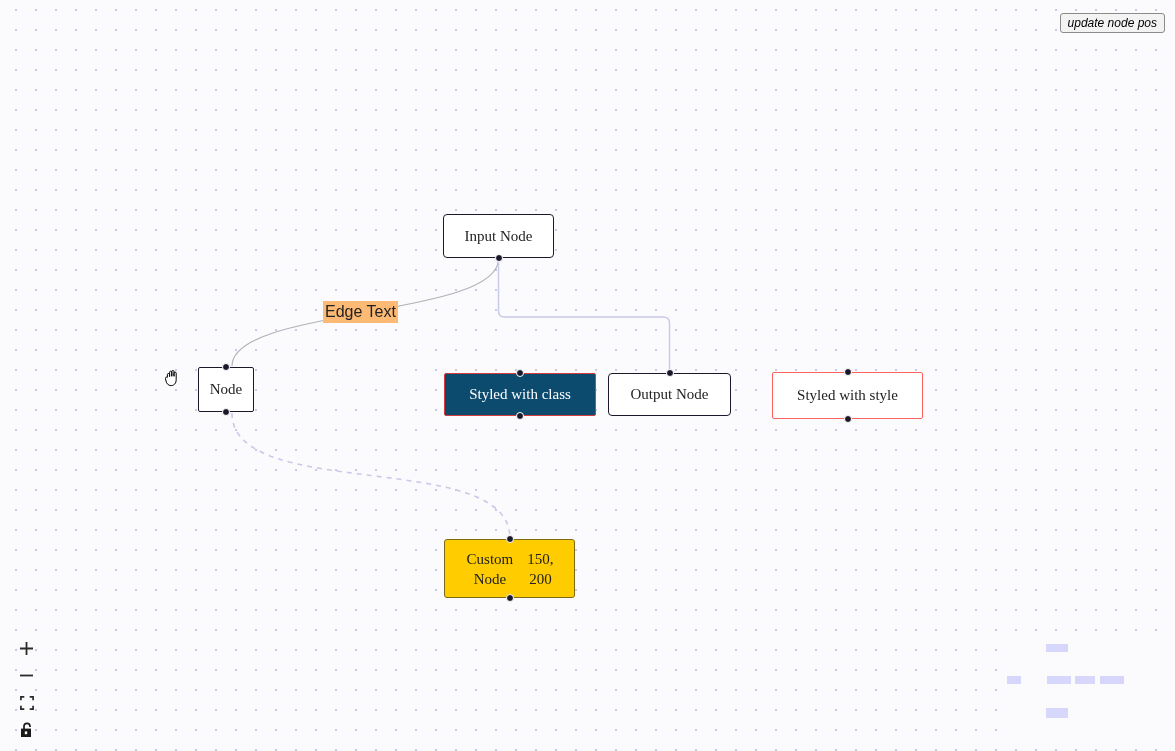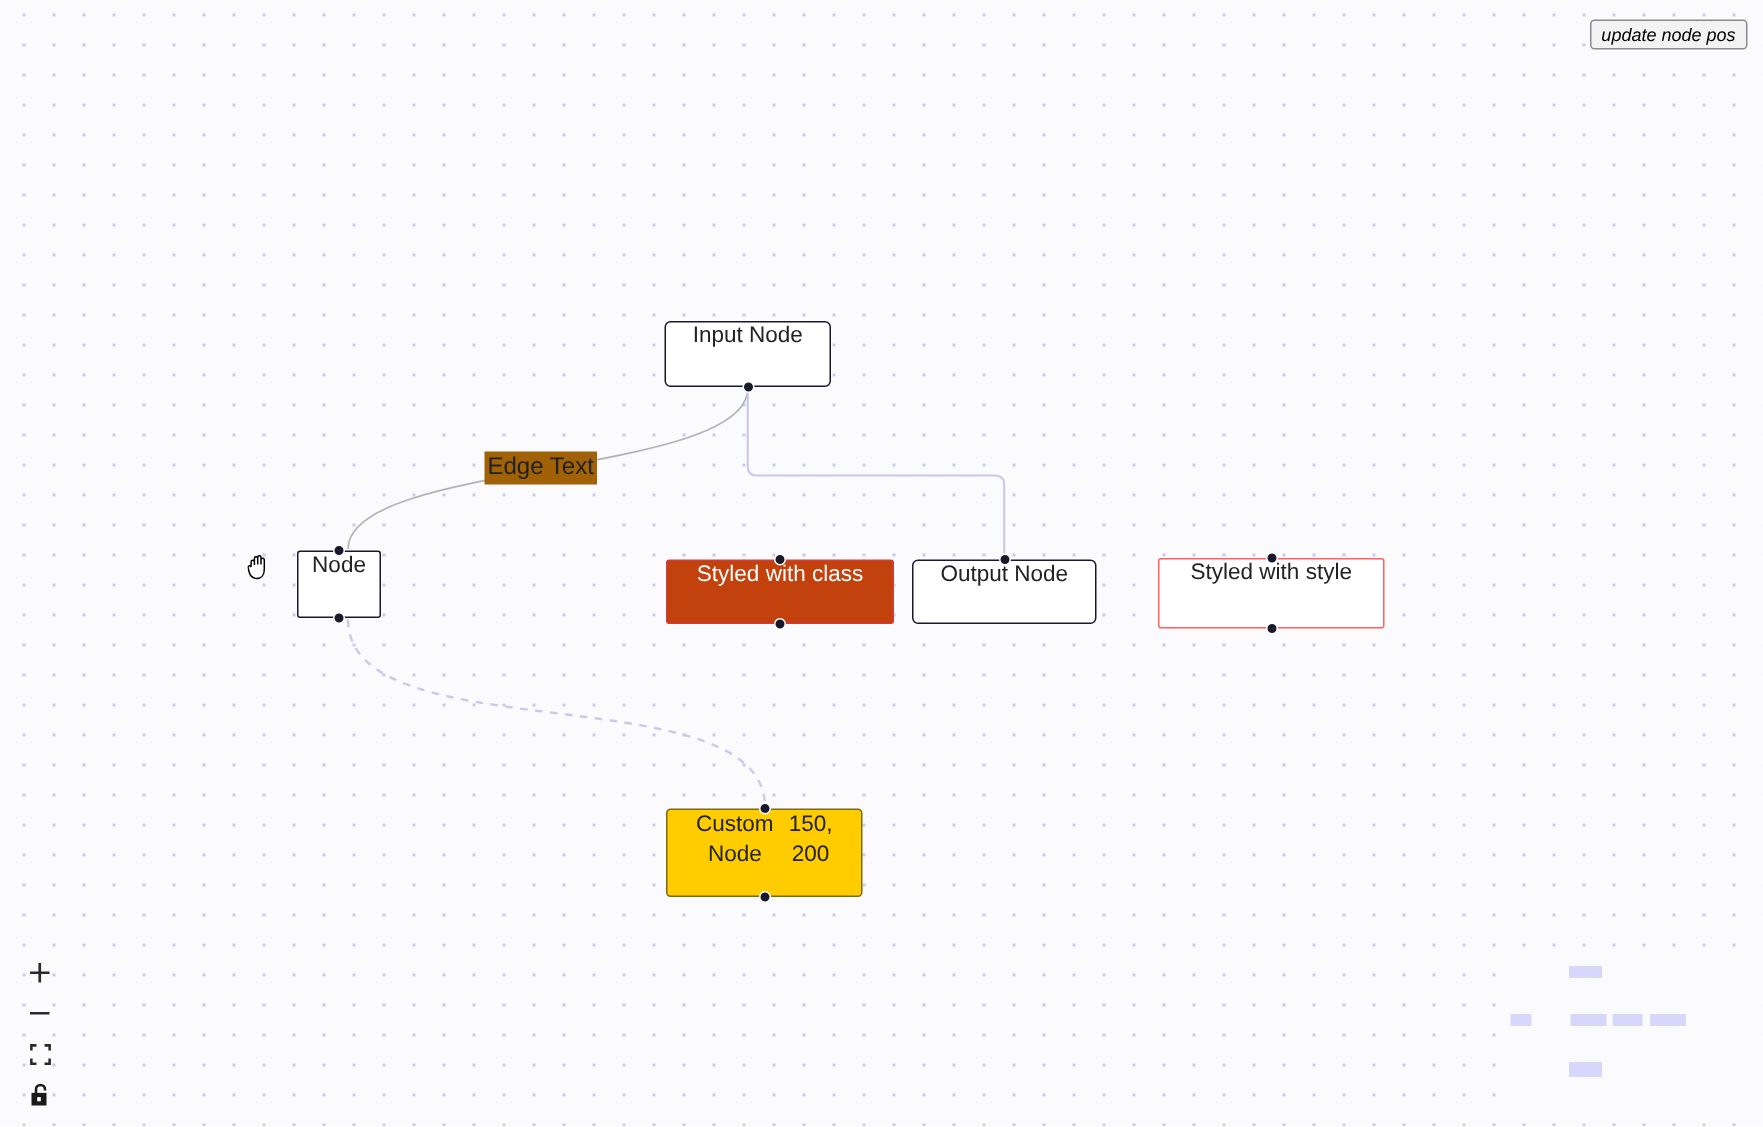--- a/index.html
+++ b/index.html
@@ -55,62 +55,63 @@
     stroke-dasharray: 5 5;
     animation: dashmove 0.8s linear infinite;
   }
   @keyframes dashmove { to { stroke-dashoffset: -10; } }
 
   
   #edge-label {
     position: absolute;
     left: 323px;
     top: 301px;
-    background: #a16207;
+    background: #fdba74;
     color: #222222;
     font-size: 16px;
     line-height: 22px;
     padding: 0 2px;
     white-space: nowrap;
   }
 
   
   .rf-node {
     position: absolute;
     display: flex;
-    align-items: flex-start;
+    align-items: center;
     justify-content: center;
     text-align: center;
     font-size: 15px;
     border-radius: 3px;
     background: #ffffff;
     color: #222222;
     padding: 0 14px;
     user-select: none;
     cursor: grab;
+    font-family: Liberation Serif, serif;
   }
 
   .node-input {
     left: 443px; top: 214px;
     width: 111px; height: 44px;
     border: 1px solid #1a192b;
     border-radius: 4px;
   }
   .node-plain {
     left: 198px; top: 367px;
     width: 56px; height: 45px;
     border: 1px solid #1a192b;
     border-radius: 2px;
   }
   .node-class {
     left: 444px; top: 373px;
     width: 152px; height: 43px;
     border: 1px solid #d13d3d;
     border-radius: 2px;
-    background: #c2410c;
+    background: #0c4a6e;
     color: #ffffff;
   }
   .node-output {
     left: 608px; top: 373px;
     width: 123px; height: 43px;
     border: 1px solid #1a192b;
     border-radius: 4px;
   }
   .node-style {
     left: 772px; top: 372px;

